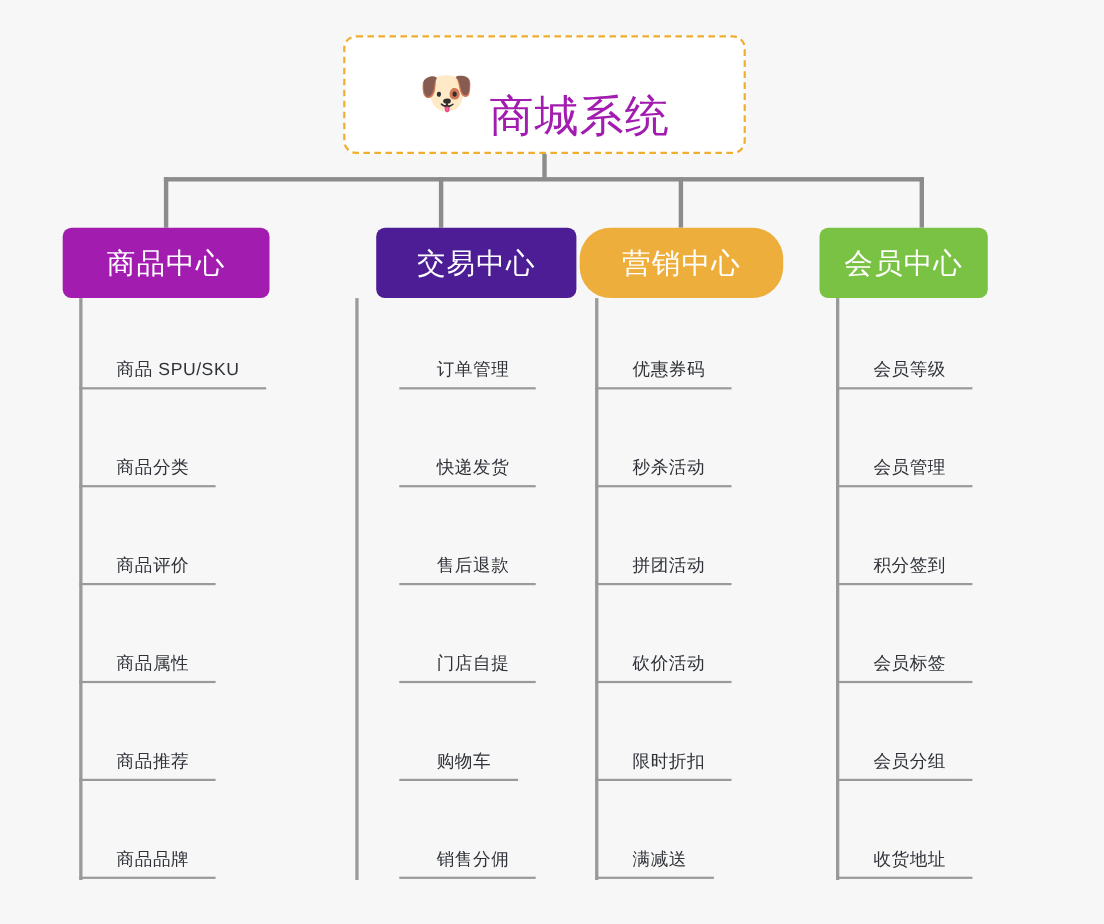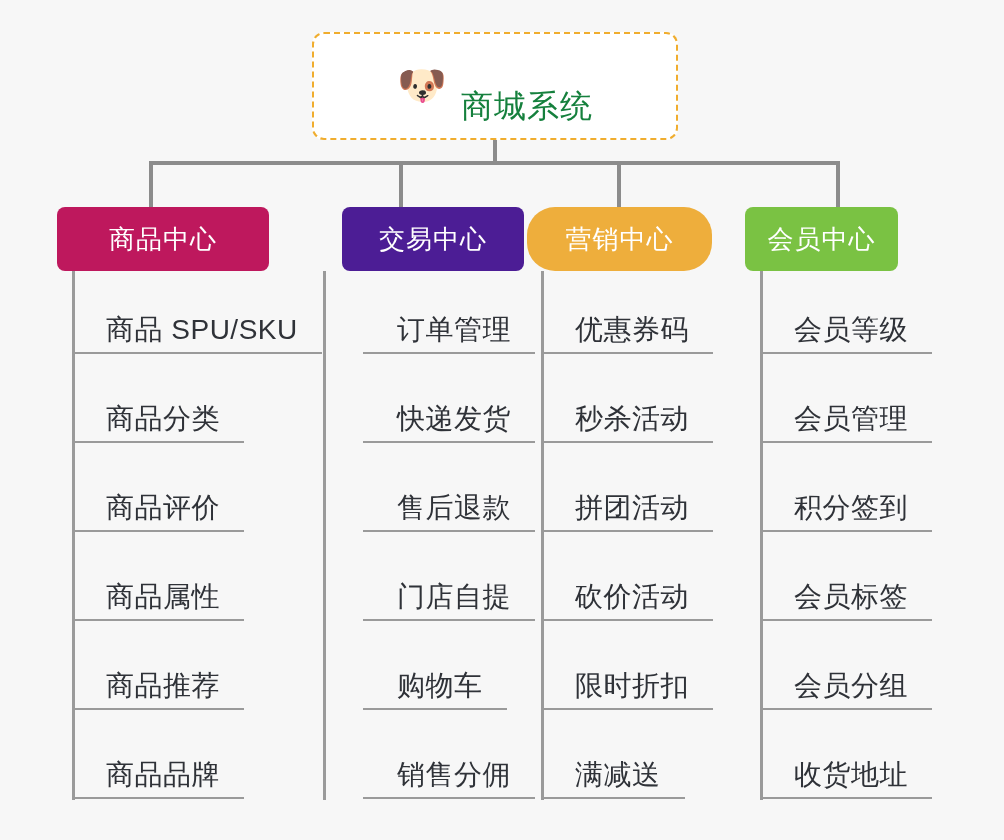--- a/index.html
+++ b/index.html
@@ -39,22 +39,22 @@
     justify-content: center;
     gap: 14px;
   }
   .root-emoji {
     font-size: 40px;
     line-height: 1;
     display: block;
     margin-top: -2px;
   }
   .root-title {
-    font-size: 32px;
-    color: #15803d;
+    font-size: 40px;
+    color: #a21caf;
     letter-spacing: 1px;
     line-height: 1;
     white-space: nowrap;
     margin-top: 39px;
   }
 
   
   .conn {
     position: absolute;
     background: #8c8c8c;
@@ -113,21 +113,21 @@
   .leaf-item {
     position: relative;
     height: 89px;
     box-sizing: border-box;
     display: flex;
     align-items: flex-end;
     padding-left: 34px;
     padding-bottom: 6px;
   }
   .leaf-label {
-    font-size: 28px;
+    font-size: 16px;
     color: #2f3238;
     line-height: 1.1;
     white-space: nowrap;
     letter-spacing: 0.5px;
     padding-right: 24px;
     border-bottom: 2px solid #9a9a9a;
     padding-bottom: 6px;
     margin-left: -34px;
     padding-left: 34px;
     box-sizing: border-box;
@@ -144,21 +144,21 @@
   </div>
 
   <div class="conn conn-stem-root"></div>
   <div class="conn conn-bus"></div>
   <div class="conn conn-drop c1"></div>
   <div class="conn conn-drop c2"></div>
   <div class="conn conn-drop c3"></div>
   <div class="conn conn-drop c4"></div>
 
   <div id="branches">
-      <div class="cat-box" style="left: 57px; width: 212px; background: #be185d;">
+      <div class="cat-box" style="left: 57px; width: 188px; background: #a21caf;">
         <span>商品中心</span>
       </div>
       <div class="leaf-col" style="left: 72px;">
         <div class="leaf-spine" style="background: rgb(154, 154, 154);"></div>
         <div class="leaf-item">
           <span class="leaf-label">商品 SPU/SKU</span>
         </div>
         <div class="leaf-item">
           <span class="leaf-label">商品分类</span>
         </div>

